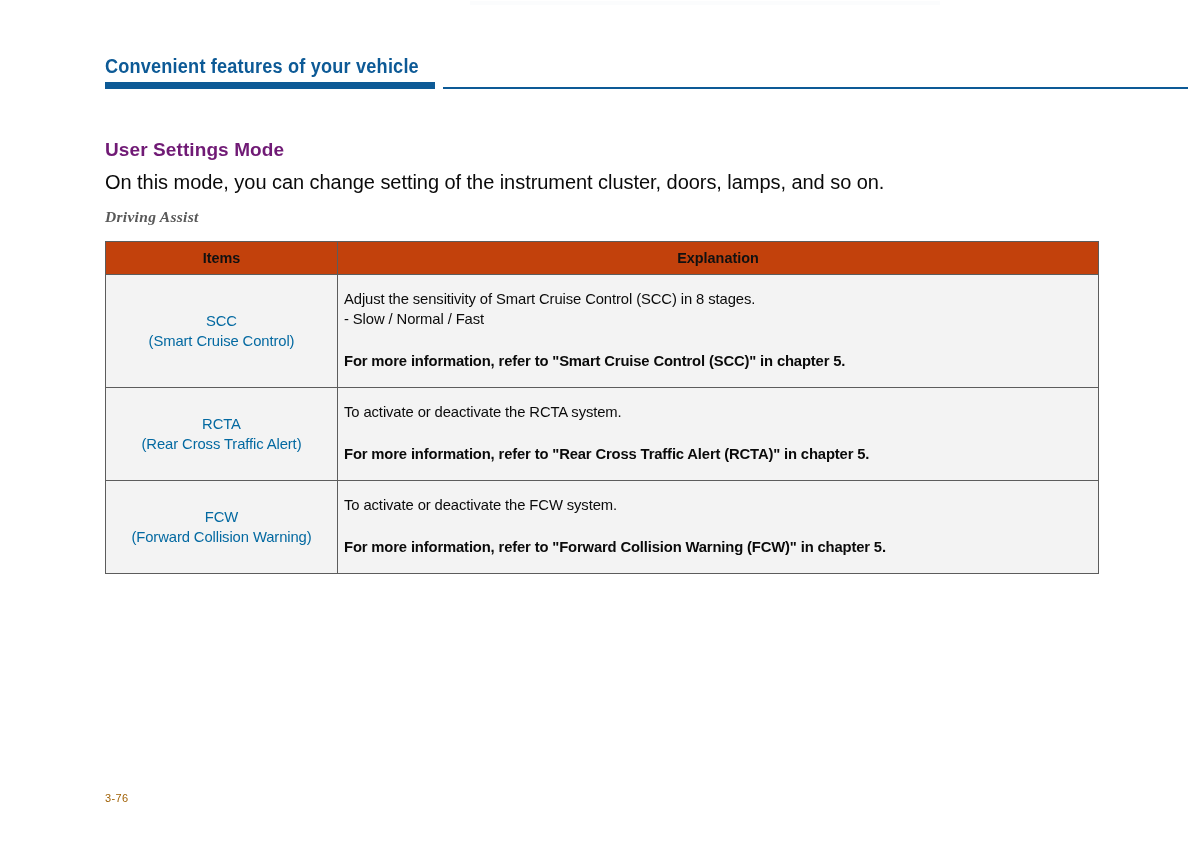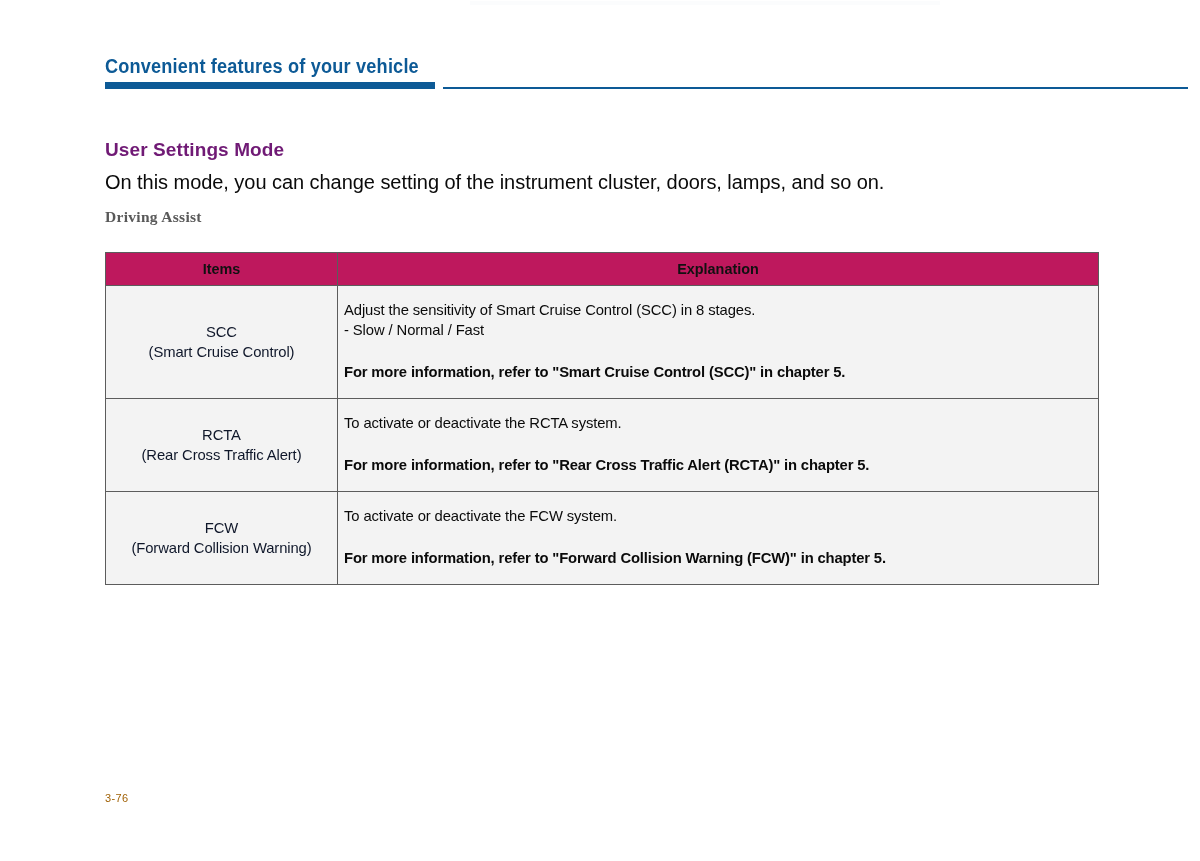--- a/index.html
+++ b/index.html
@@ -92,55 +92,56 @@
     letter-spacing: -0.05px;
   }
 
   .sub-heading {
     font-family: "Liberation Serif", serif;
     font-size: 15.5px;
     font-weight: bold;
     color: #595959;
     line-height: 20px;
     letter-spacing: 0.3px;
-    margin: 0 0 25px 0;
+    margin: 0 0 14px 0;
+    font-style: italic;
   }
 
   
   table.settings-table {
     border-collapse: collapse;
     width: 993px;
     table-layout: fixed;
     border: 1.2px solid #5c5c5c;
   }
   table.settings-table col.col-items  { width: 232px; }
   table.settings-table col.col-expl   { width: 761px; }
 
   table.settings-table th,
   table.settings-table td {
     border: 1.2px solid #5c5c5c;
     vertical-align: middle;
     background: #f3f3f3;
   }
 
   table.settings-table thead th {
-    background: #be185d;
+    background: #c2410c;
     font-size: 14.4px;
     font-weight: bold;
     color: #111111;
     text-align: center;
     height: 28px;
     padding: 2px 7px;
     line-height: 18px;
   }
 
   td.items-cell {
     text-align: center;
     font-size: 14.8px;
-    color: #0f172a;
+    color: #0369a1;
     line-height: 20px;
     padding: 6px 8px;
     letter-spacing: -0.1px;
   }
   td.items-cell .item-abbr { display: block; }
   td.items-cell .item-full { display: block; }
 
   td.expl-cell {
     text-align: left;
     font-size: 14.8px;

